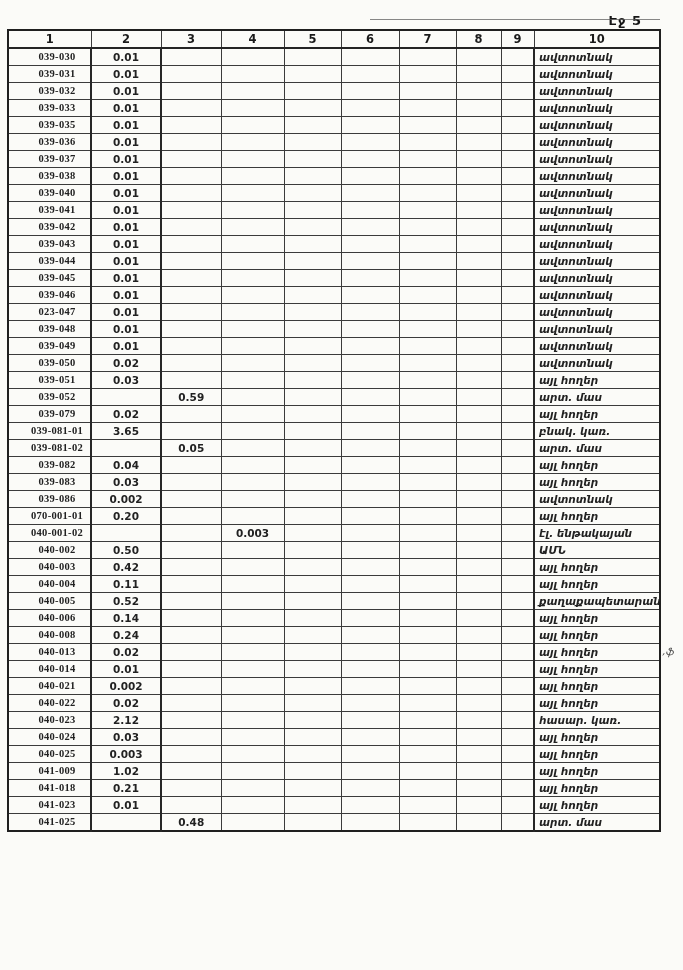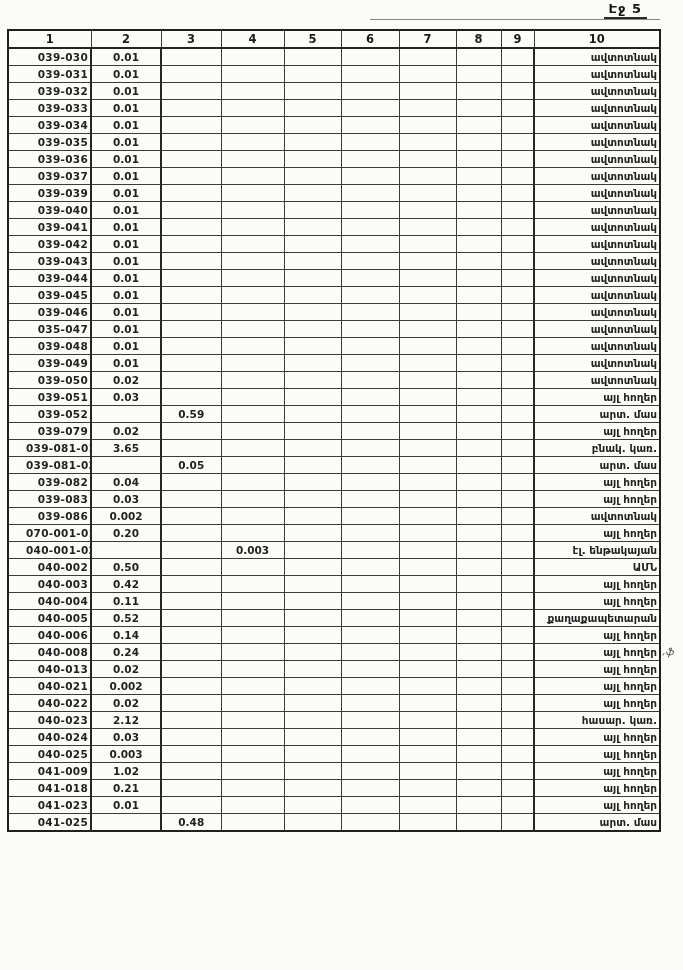--- a/index.html
+++ b/index.html
@@ -11,21 +11,21 @@
     position: relative;
     width: 683px;
     height: 970px;
     background: #fbfbf8;
     font-family: "DejaVu Sans", sans-serif;
     color: #1c1c1c;
     overflow: hidden;
   }
   .page-label {
     position: absolute;
-    top: 1px;
+    top: 13px;
     right: 36px;
     font-size: 13px;
     font-weight: bold;
     letter-spacing: 1px;
     color: #161616;
     border-bottom: 2px solid #2a2a2a;
     padding: 0 5px 1px 5px;
   }
   .header-rule {
     position: absolute;
@@ -62,44 +62,46 @@
     color: #1a1a1a;
   }
   table.records tbody td {
     height: 16.35px;
     font-size: 10.5px;
     font-weight: bold;
     line-height: 16px;
     color: #222;
   }
   table.records tbody td.c0 {
-    text-align: right;
+    text-align: center;
     padding-left: 17px;
     letter-spacing: 0.3px;
     border-right: 2px solid #262626;
+    font-family: Liberation Serif, serif;
   }
   table.records tbody td.c1,
   table.records tbody td.c2,
   table.records tbody td.c3,
   table.records tbody td.c4,
   table.records tbody td.c5,
   table.records tbody td.c6,
   table.records tbody td.c7,
   table.records tbody td.c8 {
     text-align: center;
   }
   table.records tbody td.c1 {
     border-right: 2px solid #262626;
     margin-left: 36px;
   }
   table.records tbody td.c9 {
-    text-align: right;
+    text-align: left;
     padding-left: 4px;
     border-left: 2px solid #262626;
     font-size: 10.5px;
+    font-style: italic;
   }
   .margin-note {
     position: absolute;
     top: 646px;
     left: 663px;
     font-size: 10px;
     color: #4a4a4a;
     font-style: italic;
     transform: rotate(8deg);
   }
@@ -183,32 +185,20 @@
           <td class="c2"></td>
           <td class="c3"></td>
           <td class="c4"></td>
           <td class="c5"></td>
           <td class="c6"></td>
           <td class="c7"></td>
           <td class="c8"></td>
           <td class="c9">ավտոտնակ</td>
         </tr>
         <tr>
-          <td class="c0">039-034</td>
-          <td class="c1">0.01</td>
-          <td class="c2"></td>
-          <td class="c3"></td>
-          <td class="c4"></td>
-          <td class="c5"></td>
-          <td class="c6"></td>
-          <td class="c7"></td>
-          <td class="c8"></td>
-          <td class="c9">ավտոտնակ</td>
-        </tr>
-        <tr>
           <td class="c0">039-035</td>
           <td class="c1">0.01</td>
           <td class="c2"></td>
           <td class="c3"></td>
           <td class="c4"></td>
           <td class="c5"></td>
           <td class="c6"></td>
           <td class="c7"></td>
           <td class="c8"></td>
           <td class="c9">ավտոտնակ</td>
@@ -231,21 +221,21 @@
           <td class="c2"></td>
           <td class="c3"></td>
           <td class="c4"></td>
           <td class="c5"></td>
           <td class="c6"></td>
           <td class="c7"></td>
           <td class="c8"></td>
           <td class="c9">ավտոտնակ</td>
         </tr>
         <tr>
-          <td class="c0">039-039</td>
+          <td class="c0">039-038</td>
           <td class="c1">0.01</td>
           <td class="c2"></td>
           <td class="c3"></td>
           <td class="c4"></td>
           <td class="c5"></td>
           <td class="c6"></td>
           <td class="c7"></td>
           <td class="c8"></td>
           <td class="c9">ավտոտնակ</td>
         </tr>
@@ -327,21 +317,21 @@
           <td class="c2"></td>
           <td class="c3"></td>
           <td class="c4"></td>
           <td class="c5"></td>
           <td class="c6"></td>
           <td class="c7"></td>
           <td class="c8"></td>
           <td class="c9">ավտոտնակ</td>
         </tr>
         <tr>
-          <td class="c0">035-047</td>
+          <td class="c0">023-047</td>
           <td class="c1">0.01</td>
           <td class="c2"></td>
           <td class="c3"></td>
           <td class="c4"></td>
           <td class="c5"></td>
           <td class="c6"></td>
           <td class="c7"></td>
           <td class="c8"></td>
           <td class="c9">ավտոտնակ</td>
         </tr>
@@ -569,20 +559,32 @@
           <td class="c4"></td>
           <td class="c5"></td>
           <td class="c6"></td>
           <td class="c7"></td>
           <td class="c8"></td>
           <td class="c9">այլ հողեր</td>
         </tr>
         <tr>
           <td class="c0">040-013</td>
           <td class="c1">0.02</td>
+          <td class="c2"></td>
+          <td class="c3"></td>
+          <td class="c4"></td>
+          <td class="c5"></td>
+          <td class="c6"></td>
+          <td class="c7"></td>
+          <td class="c8"></td>
+          <td class="c9">այլ հողեր</td>
+        </tr>
+        <tr>
+          <td class="c0">040-014</td>
+          <td class="c1">0.01</td>
           <td class="c2"></td>
           <td class="c3"></td>
           <td class="c4"></td>
           <td class="c5"></td>
           <td class="c6"></td>
           <td class="c7"></td>
           <td class="c8"></td>
           <td class="c9">այլ հողեր</td>
         </tr>
         <tr>

